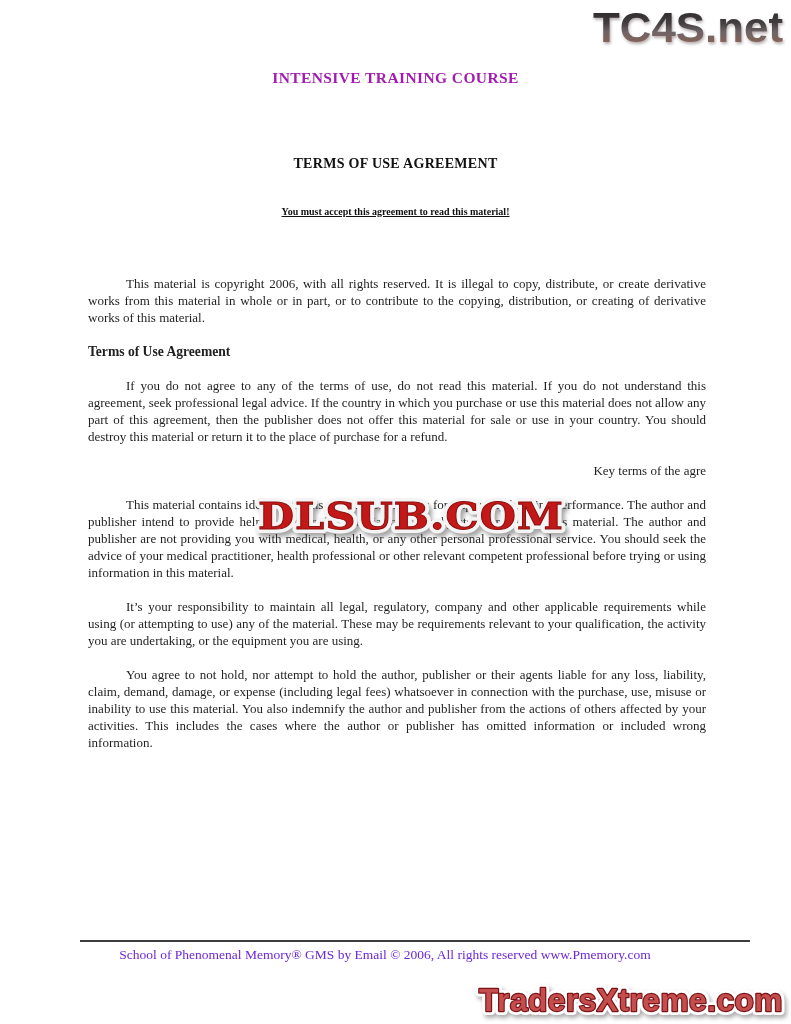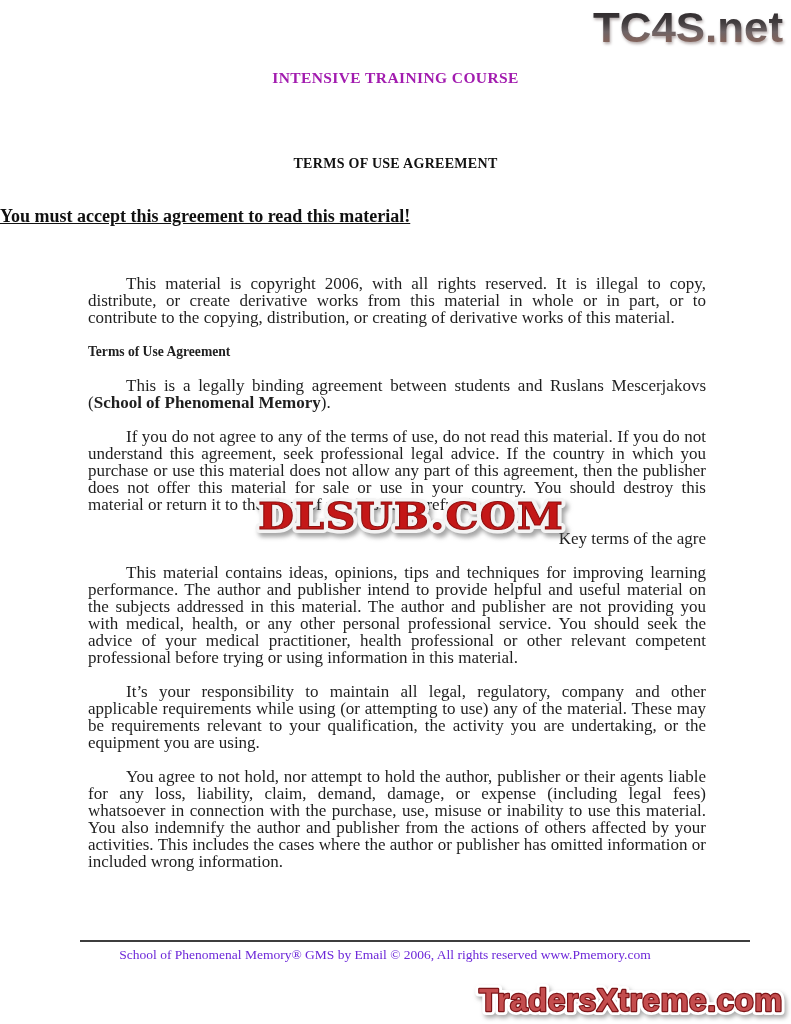--- a/index.html
+++ b/index.html
@@ -9,26 +9,26 @@
   
   .logo{position:absolute;left:588px;top:2px;}
   .logo text{font-family:"Liberation Sans", sans-serif;font-weight:bold;font-size:43px;
              filter:drop-shadow(1px 2px 1.5px rgba(90,70,70,0.45));}
 
   
   .course-title{position:absolute;top:69px;left:0;width:100%;margin:0;text-align:center;
                 font-size:15.5px;font-weight:bold;letter-spacing:0.4px;color:#a21caf;}
   .agreement-title{position:absolute;top:156px;left:0;width:100%;margin:0;text-align:center;
                    font-size:14px;font-weight:bold;letter-spacing:0.3px;color:#111;}
-  .accept-notice{position:absolute;top:206px;left:0;width:100%;
-                 font-size:18px;font-weight:bold;text-decoration:underline;color:#111;}
+  .accept-notice{position:absolute;top:206px;left:0;width:100%;text-align:center;
+                 font-size:10px;font-weight:bold;text-decoration:underline;color:#111;}
 
   
   .content{position:absolute;top:275px;left:88px;width:618px;}
-  .para{margin:0 0 17px;font-size:17px;line-height:17px;text-align:justify;text-indent:38px;}
+  .para{margin:0 0 17px;font-size:13px;line-height:17px;text-align:justify;text-indent:38px;}
   .section-heading{margin:0 0 17px;font-size:13.6px;line-height:17px;font-weight:bold;text-indent:0;}
   .keyline{text-align:right;}
 
   
   .dlsub{position:absolute;left:246px;top:488px;}
   .dlsub text{font-family:"DejaVu Serif", serif;font-weight:bold;font-size:37px;
               letter-spacing:1px;}
   .dl-back{fill:#f4f4f4;stroke:#f4f4f4;stroke-width:8;stroke-linejoin:round;
            filter:drop-shadow(3px 4px 2px rgba(80,80,80,0.5));}
   .dl-front{fill:#c41717;stroke:#8e0f0f;stroke-width:1;}
@@ -69,21 +69,20 @@
 
   <h2 class="agreement-title">TERMS OF USE AGREEMENT</h2>
 
   <div class="accept-notice">You must accept this agreement to read this material!</div>
 
   <div class="content">
     <p class="para">This material is copyright 2006, with all rights reserved. It is illegal to copy, distribute, or create derivative works from this material in whole or in part, or to contribute to the copying, distribution, or creating of derivative works of this material.</p>
 
     <p class="section-heading">Terms of Use Agreement</p>
 
-    <p class="para"><span>This is a legally binding agreement between students and Ruslans Mescerjakovs (</span><b>School of Phenomenal Memory</b><span>).</span></p>
 
     <p class="para">If you do not agree to any of the terms of use, do not read this material. If you do not understand this agreement, seek professional legal advice. If the country in which you purchase or use this material does not allow any part of this agreement, then the publisher does not offer this material for sale or use in your country. You should destroy this material or return it to the place of purchase for a refund.</p>
 
     <p class="para keyline">Key terms of the agre</p>
 
     <p class="para">This material contains ideas, opinions, tips and techniques for improving learning performance. The author and publisher intend to provide helpful and useful material on the subjects addressed in this material. The author and publisher are not providing you with medical, health, or any other personal professional service. You should seek the advice of your medical practitioner, health professional or other relevant competent professional before trying or using information in this material.</p>
 
     <p class="para">It’s your responsibility to maintain all legal, regulatory, company and other applicable requirements while using (or attempting to use) any of the material. These may be requirements relevant to your qualification, the activity you are undertaking, or the equipment you are using.</p>
 
     <p class="para">You agree to not hold, nor attempt to hold the author, publisher or their agents liable for any loss, liability, claim, demand, damage, or expense (including legal fees) whatsoever in connection with the purchase, use, misuse or inability to use this material. You also indemnify the author and publisher from the actions of others affected by your activities. This includes the cases where the author or publisher has omitted information or included wrong information.</p>

